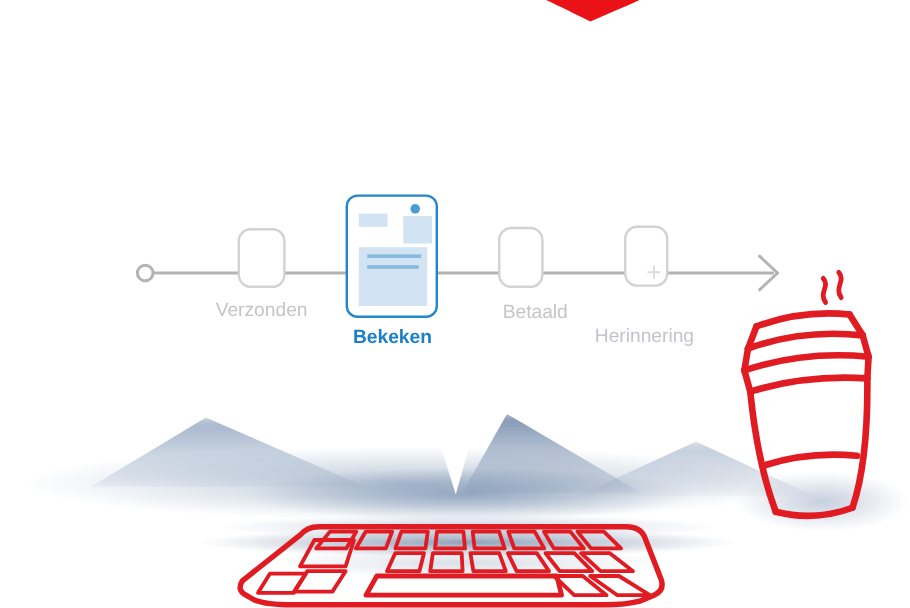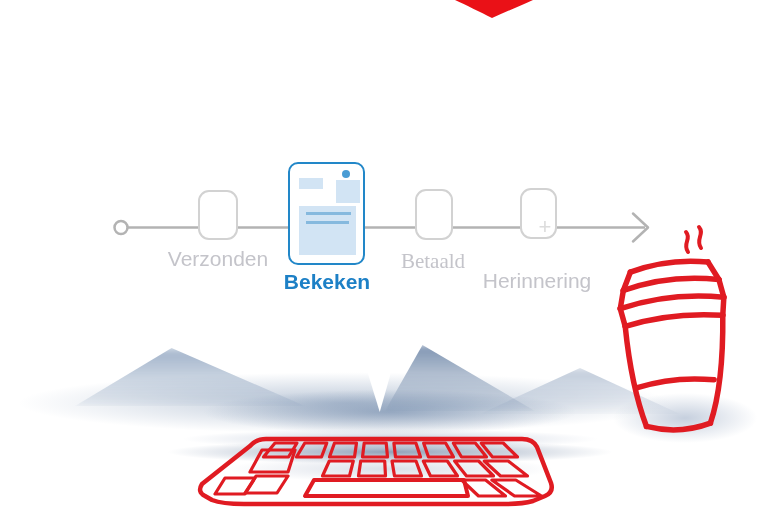--- a/index.html
+++ b/index.html
@@ -48,24 +48,24 @@
   .card{position:absolute;left:288px;top:162px;width:77px;height:103px;z-index:7;
     background:#fff;border:2.5px solid var(--step-blue,#2287c8);border-radius:10px;box-sizing:border-box;}
   .card .dot{position:absolute;left:52px;top:6px;width:8px;height:8px;border-radius:50%;
     background:var(--doc-dot-blue,#4a9cd4);}
   .card .r1{position:absolute;left:9px;top:14px;width:24px;height:11px;background:var(--doc-fill-blue,#d2e4f4);}
   .card .sq{position:absolute;left:46px;top:16px;width:24px;height:23px;background:var(--doc-fill-blue,#d2e4f4);}
   .card .big{position:absolute;left:9px;top:42px;width:57px;height:49px;background:var(--doc-fill-blue,#d2e4f4);}
   .card .l1{position:absolute;left:7px;top:6px;width:45px;height:2.5px;background:var(--doc-line-blue,#86b9de);}
   .card .l2{position:absolute;left:7px;top:15px;width:43px;height:2.5px;background:var(--doc-line-blue,#86b9de);}
   .tl-label{position:absolute;z-index:8;transform:translate(-50%,-50%);white-space:nowrap;
-    font-size:21px;color:var(--label-gray,#c4c4ca);}
+    font-size:16px;color:var(--label-gray,#c4c4ca);}
   .lbl-verzonden{left:218px;top:259px;}
   .lbl-bekeken{left:327px;top:282px;color:var(--label-blue,#1d80c6);font-weight:bold;}
-  .lbl-betaald{left:433px;top:261px;font-family:Liberation Serif, serif;}
+  .lbl-betaald{left:446px;top:261px;}
   .lbl-herinnering{left:537px;top:261px;margin-top:20px;}
   
   .cup-svg{position:absolute;left:600px;top:220px;z-index:9;}
   .kb-svg{position:absolute;left:192px;top:430px;z-index:9;}
   .red-stroke{stroke:var(--accent-red,#e01b22);fill:none;stroke-linecap:round;stroke-linejoin:round;}
 </style>
 </head>
 <body>
 
 <div class="stage">

